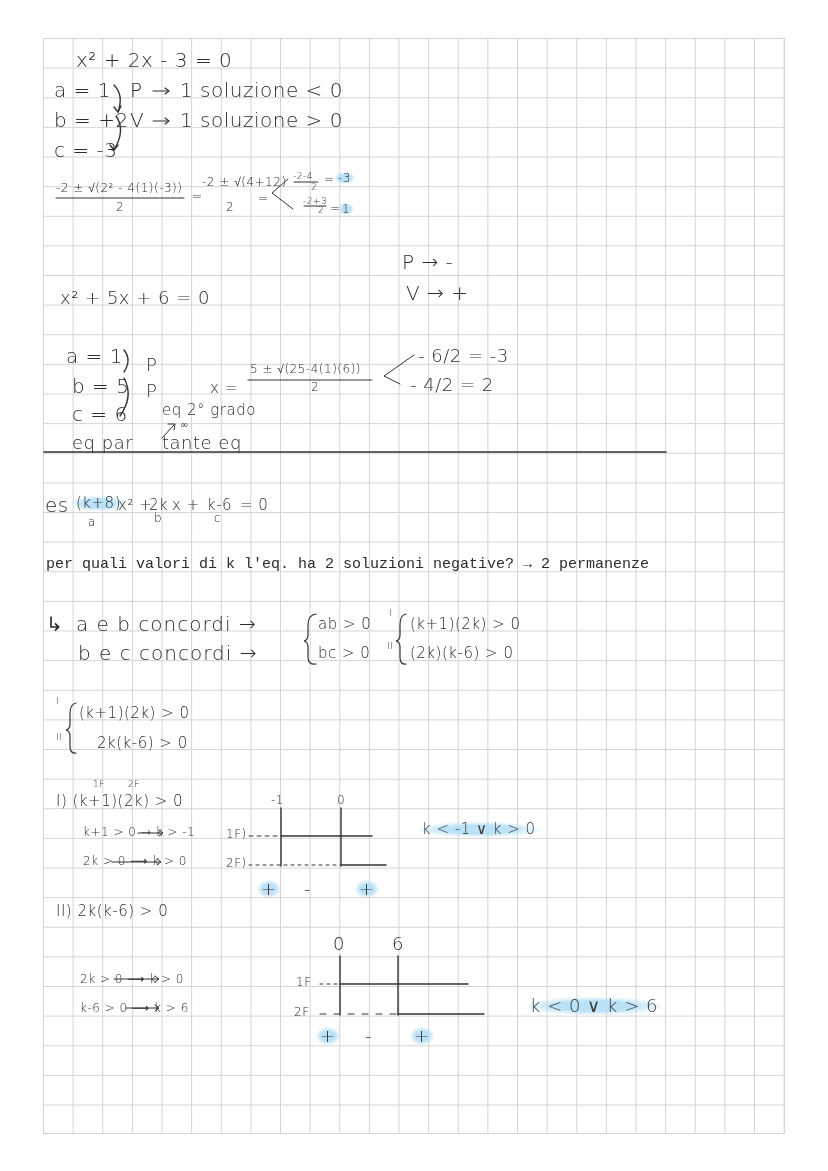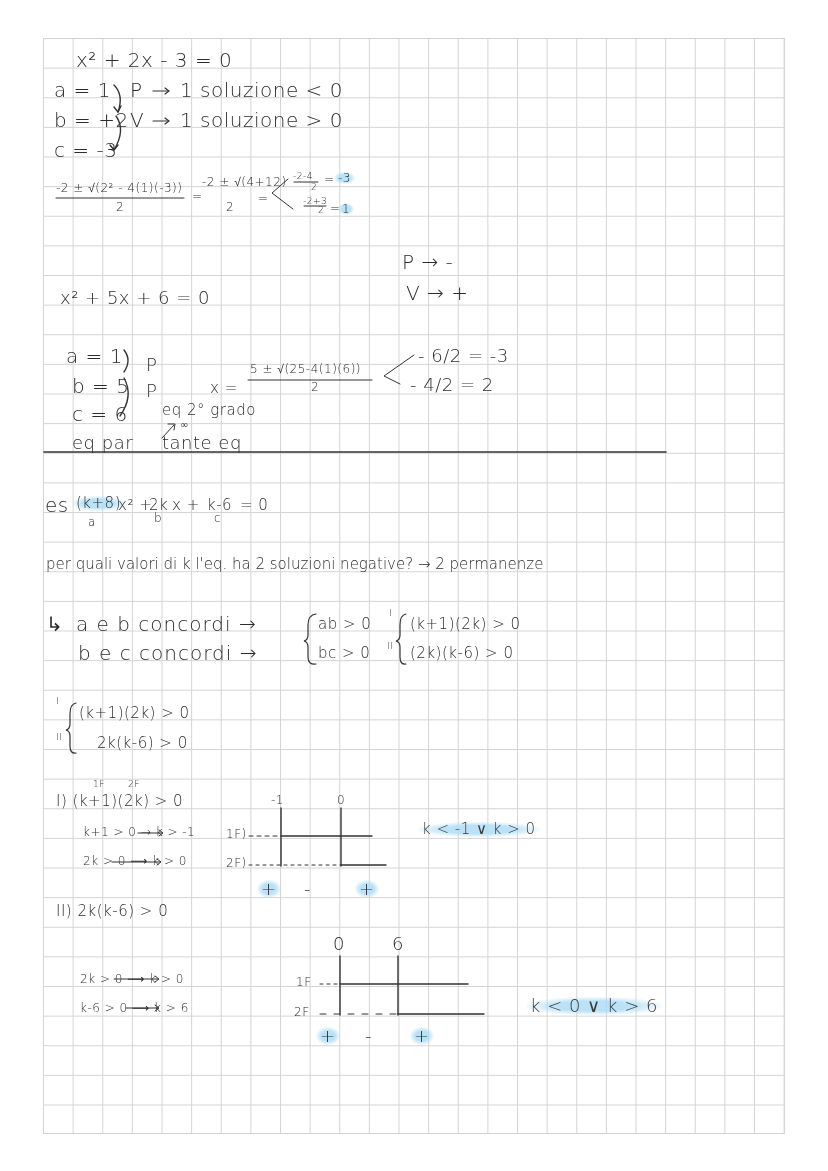--- a/index.html
+++ b/index.html
@@ -75,21 +75,21 @@
 <div class="t xl" style="left:45px;top:495px;">es</div>
 <div class="t md hl" style="left:72px;top:496px;">(k+8)</div>
 <div class="t md" style="left:118px;top:498px;">x² +</div>
 <div class="t md" style="left:149px;top:498px;">2k</div>
 <div class="t md" style="left:172px;top:498px;">x +</div>
 <div class="t md" style="left:207px;top:498px;">k-6</div>
 <div class="t md" style="left:240px;top:498px;">= 0</div>
 <div class="t sm" style="left:88px;top:516px;">a</div>
 <div class="t sm" style="left:154px;top:512px;">b</div>
 <div class="t sm" style="left:214px;top:512px;">c</div>
-<div class="t md" style="left:46px;top:557px;letter-spacing:0;">per quali valori di k l'eq. ha 2 soluzioni negative? → 2 permanenze</div>
+<div class="t md" style="left:46px;top:557px;letter-spacing:0;font-family:Liberation Mono, monospace;">per quali valori di k l'eq. ha 2 soluzioni negative? → 2 permanenze</div>
 
 <div class="t xl" style="left:46px;top:614px;">↳</div>
 <div class="t xl" style="left:76px;top:614px;letter-spacing:1px;">a e b concordi →</div>
 <div class="t xl" style="left:78px;top:643px;letter-spacing:1px;">b e c concordi →</div>
 <div class="t md" style="left:318px;top:617px;">ab &gt; 0</div>
 <div class="t md" style="left:318px;top:646px;">bc &gt; 0</div>
 <div class="t xs" style="left:389px;top:609px;">I</div>
 <div class="t xs" style="left:387px;top:642px;">II</div>
 <div class="t md" style="left:410px;top:617px;">(k+1)(2k) &gt; 0</div>
 <div class="t md" style="left:410px;top:646px;">(2k)(k-6) &gt; 0</div>

